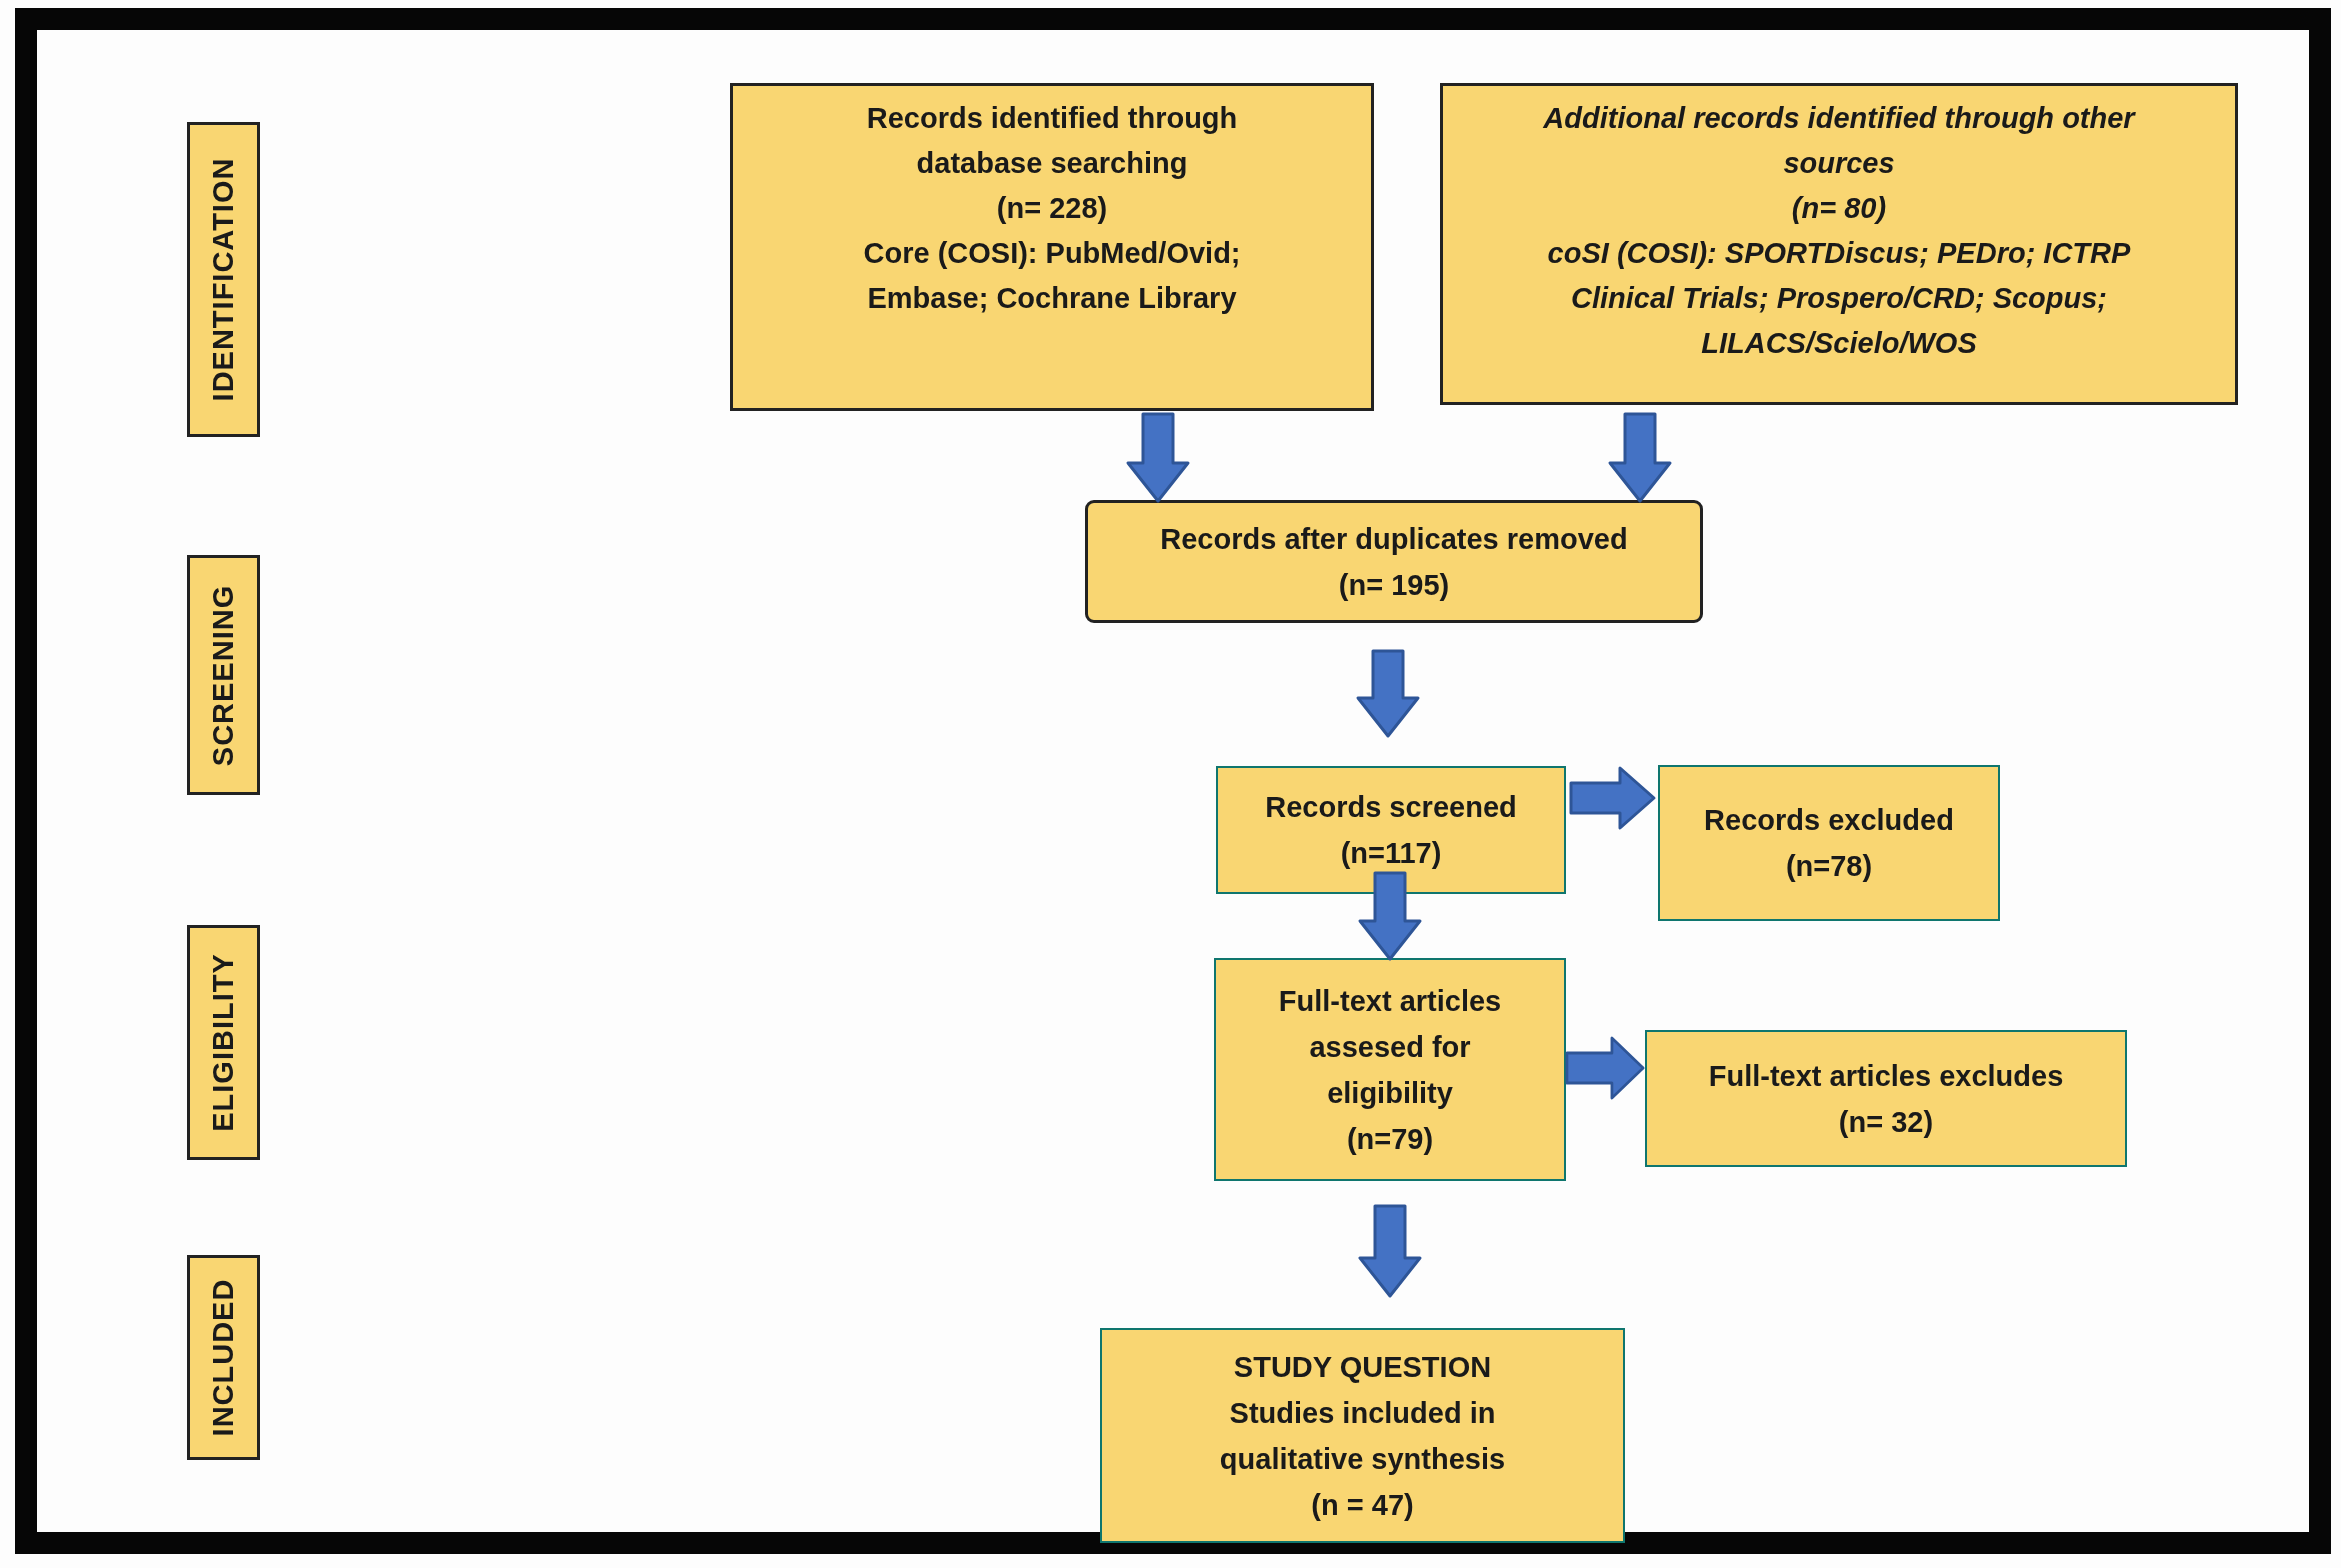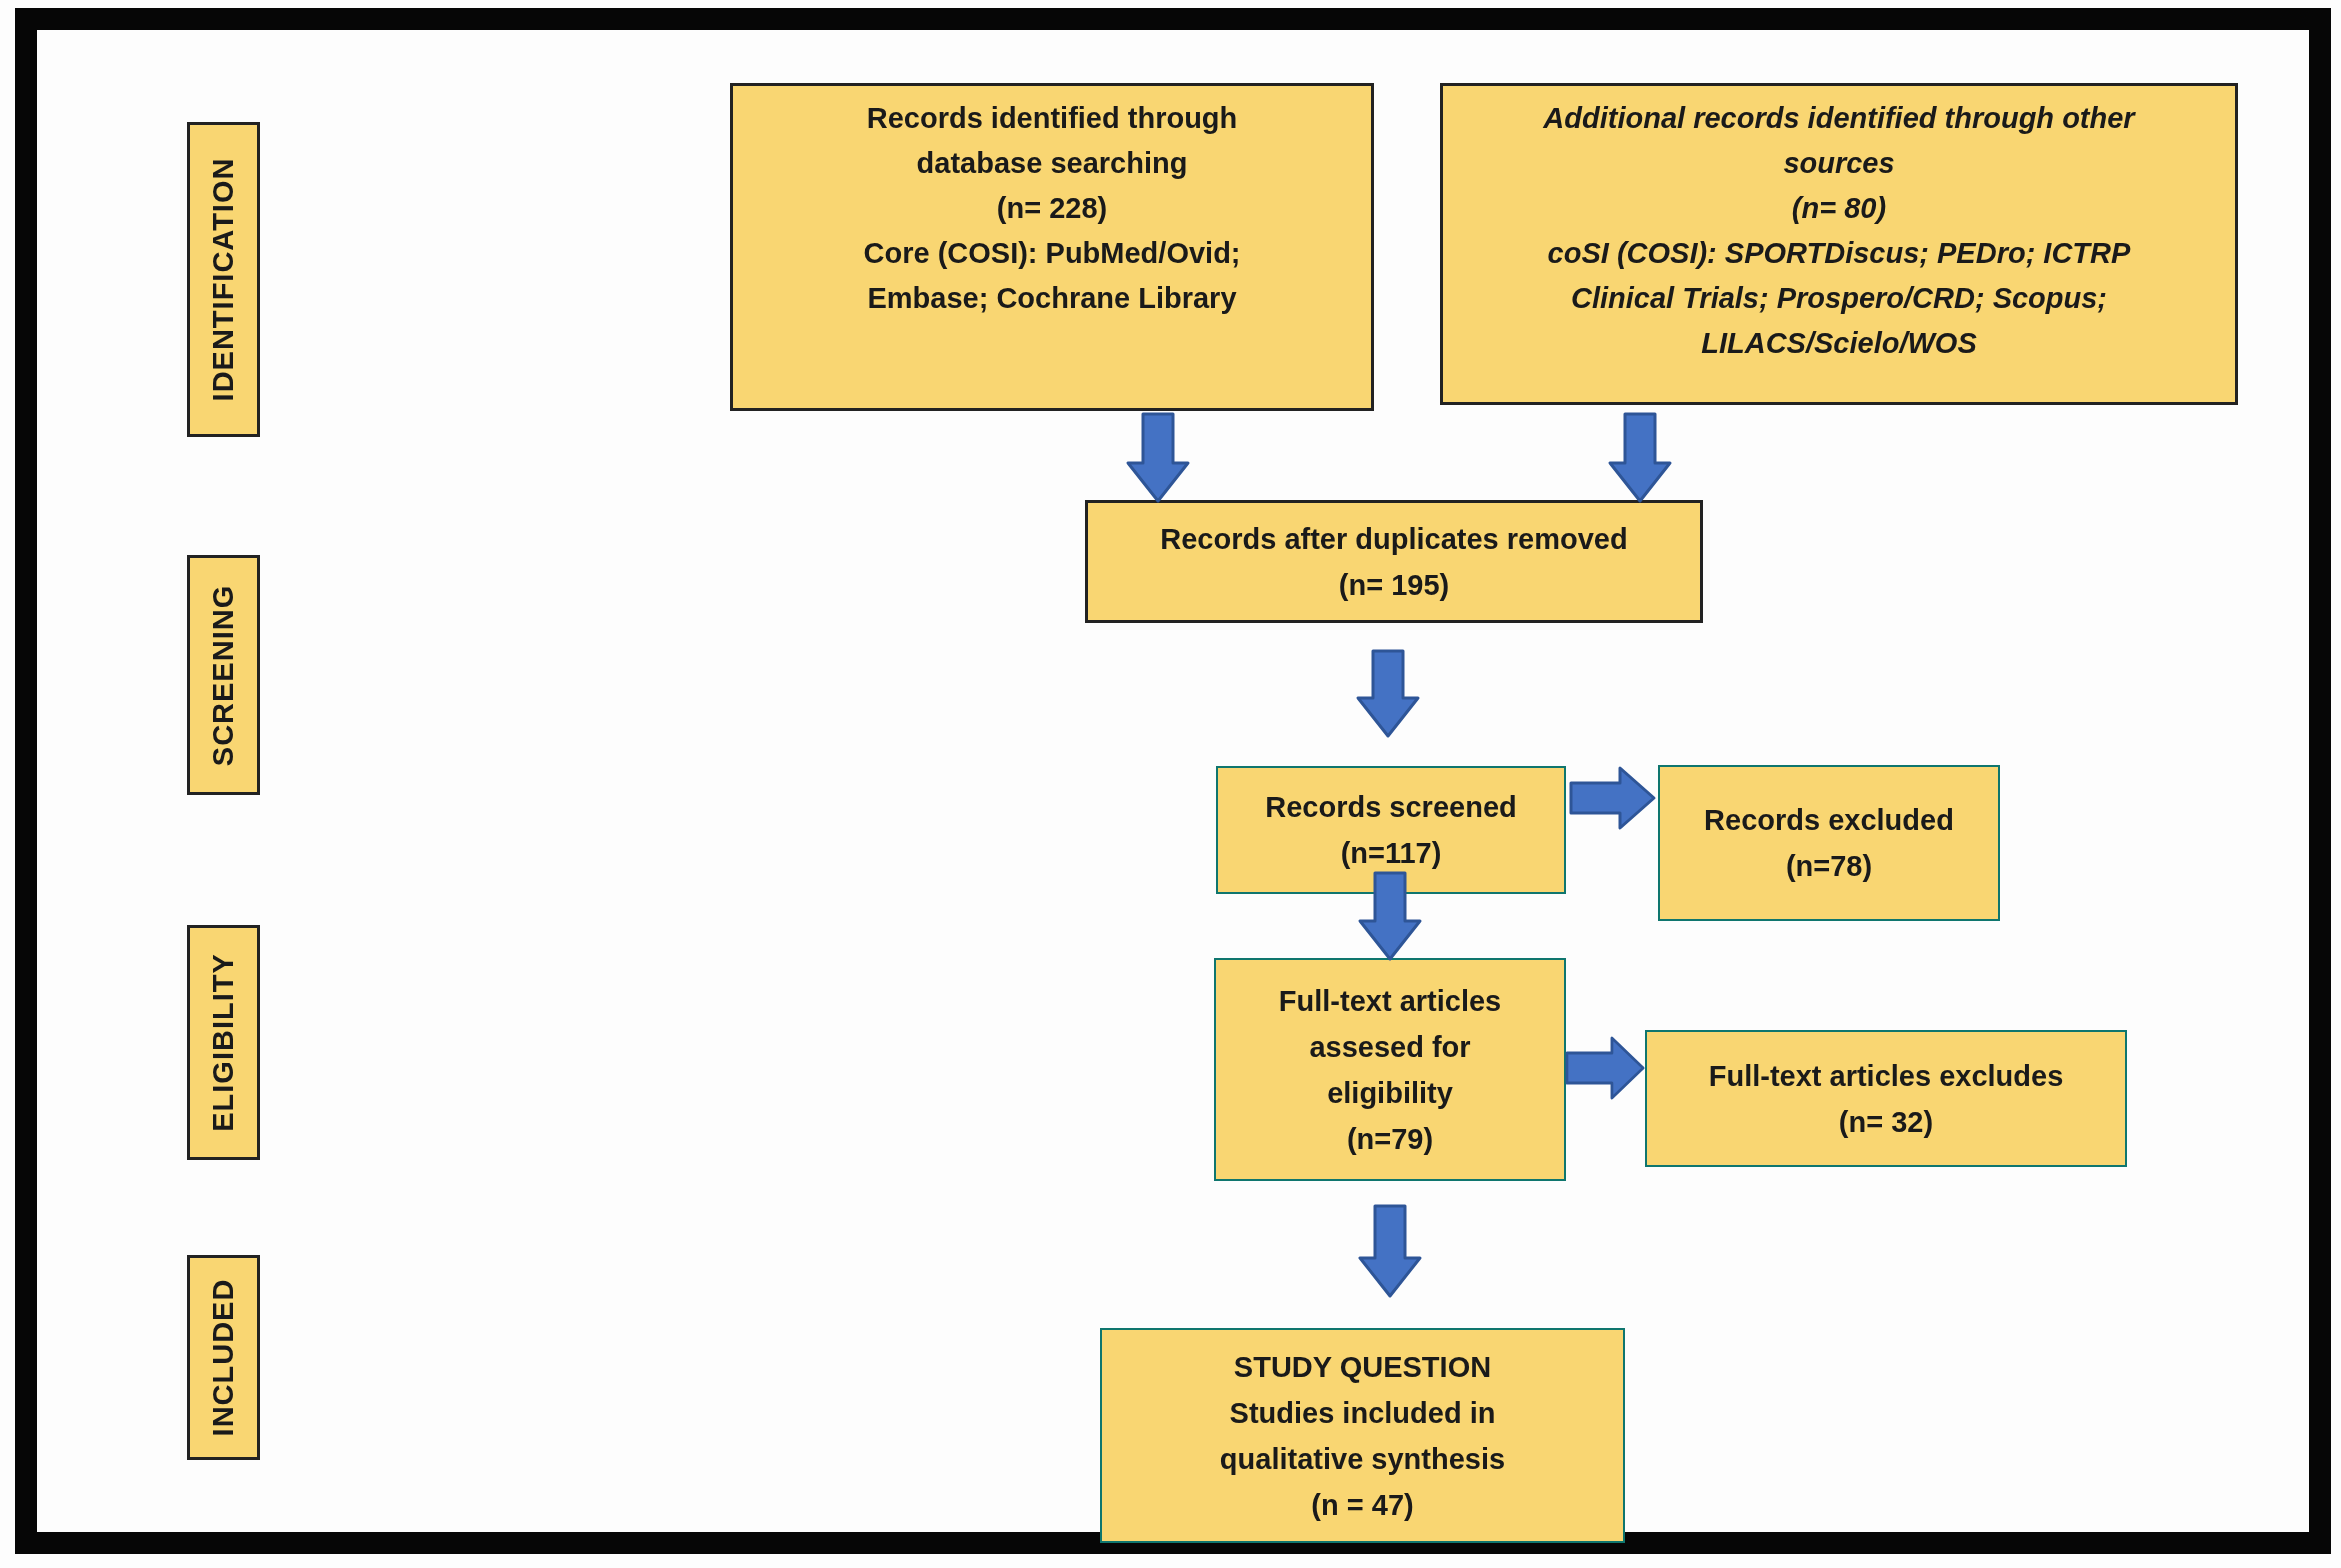--- a/index.html
+++ b/index.html
@@ -85,21 +85,21 @@
 
   <div class="box top-align" style="left:1440px; top:83px; width:798px; height:322px;font-style:italic;">
     <div class="lines">Additional records identified through other
 sources
 (n= 80)
 coSI (COSI): SPORTDiscus; PEDro; ICTRP
 Clinical Trials; Prospero/CRD; Scopus;
 LILACS/Scielo/WOS</div>
   </div>
 
-  <div class="box" style="left:1085px; top:500px; width:618px; height:123px;">
+  <div class="box" style="left:1085px; top:500px; width:618px; height:123px;border-radius:9px;">
     <div class="lines">Records after duplicates removed
 (n= 195)</div>
   </div>
 
   <div class="box thin" style="left:1216px; top:738px; width:350px; height:128px;">
     <div class="lines">Records screened
 (n=117)</div>
   </div>
 
   <div class="box thin" style="left:1658px; top:737px; width:342px; height:156px;">

